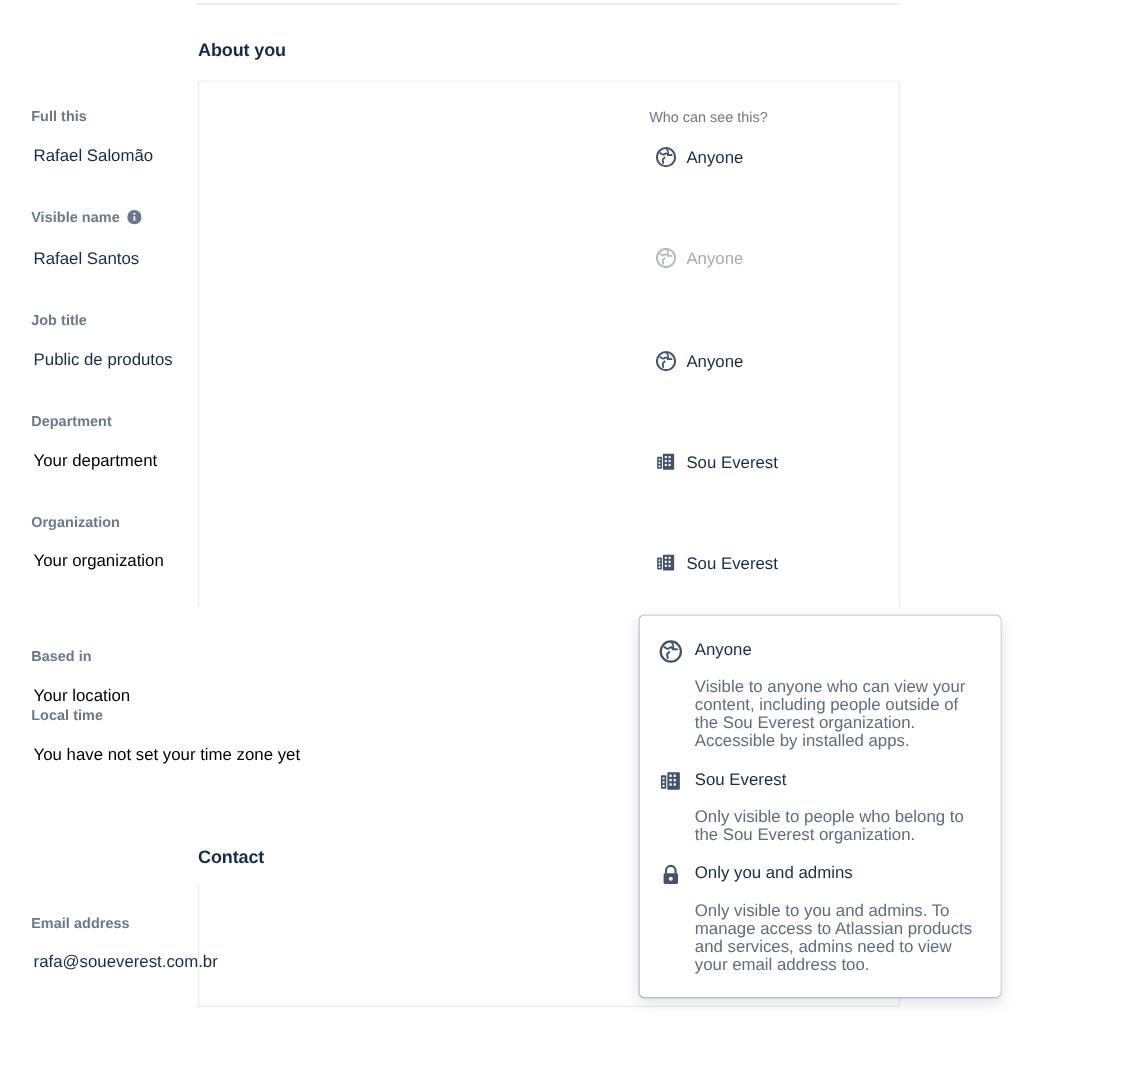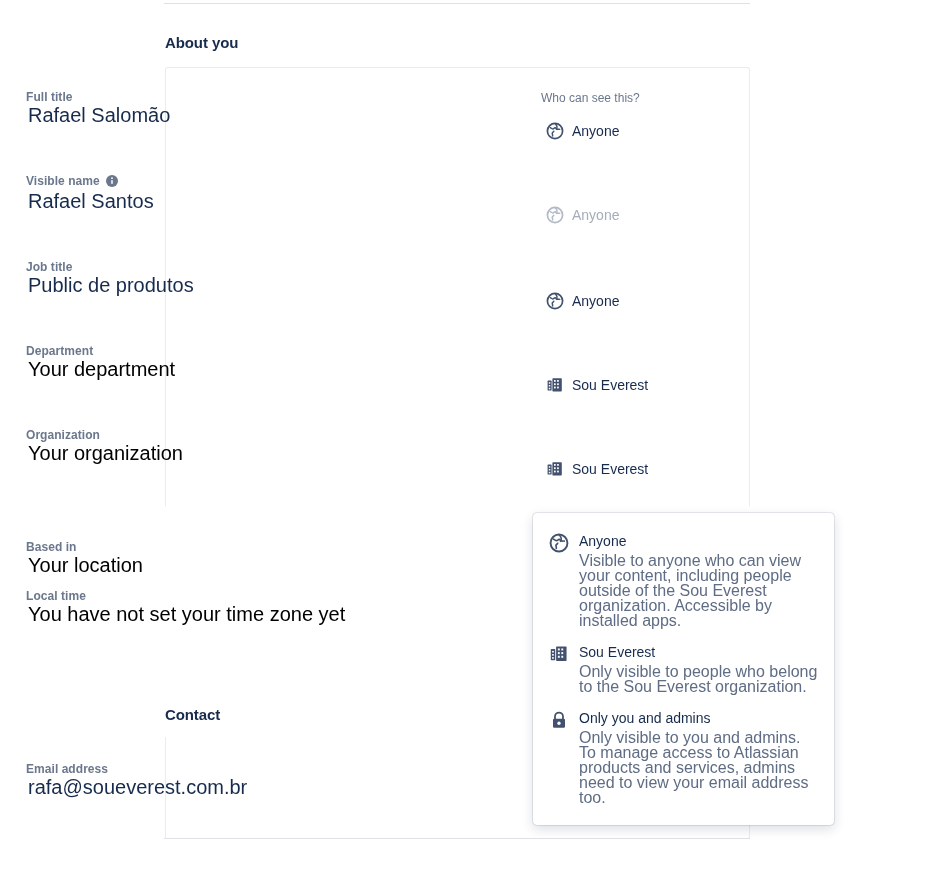--- a/index.html
+++ b/index.html
@@ -61,22 +61,23 @@
     width: 540px;
   }
   .field-label {
     font-size: 12px;
     font-weight: 700;
     color: #6b778c;
     letter-spacing: 0.05px;
     line-height: 16px;
   }
   .field-value {
+    margin-top: 14px;
     padding-left: 2px;
-    font-size: 20px;
+    font-size: 14px;
     line-height: 20px;
     color: #172b4d;
   }
   .field-value.placeholder { color: #000000; }
 
   
   .vis-header {
     position: absolute;
     left: 541px; top: 90px;
     font-size: 12px;
@@ -120,22 +121,22 @@
     padding: 6px 16px 8px 16px;
     cursor: pointer;
   }
   .dd-ic { width: 20px; height: 20px; flex: none; margin-top: 2px; }
   .dd-title {
     font-size: 14px;
     line-height: 20px;
     color: #172b4d;
   }
   .dd-desc {
-    margin-top: 2px;
-    font-size: 16px;
+    margin-top: 14px;
+    font-size: 14px;
     line-height: 15px;
     color: #5e6c84;
   }
 
   
   .vis-button {
     position: absolute;
     left: 534px; top: 783px;
     width: 199px; height: 36px;
     background: #1f2a44;
@@ -169,21 +170,21 @@
   <div class="divider top"></div>
   <div class="divider bottom"></div>
 
   <div class="section-title about">About you</div>
   <div class="section-title contact">Contact</div>
 
   <div class="card"></div>
   <div class="card2"></div>
 
   <div class="field" style="top:89px;">
-    <div class="field-label">Full title</div>
+    <div class="field-label">Full this</div>
     <div class="field-value">Rafael Salomão</div>
   </div>
 
   <div class="field" style="top:173px;">
     <div class="field-label"><span>Visible name</span><span class="info-ic"><svg width="12" height="12" viewBox="0 0 12 12">
             <circle cx="6" cy="6" r="6" fill="#6b778c"></circle>
             <rect x="5.25" y="5" width="1.5" height="4" rx="0.7" fill="#fff"></rect>
             <circle cx="6" cy="3.2" r="0.9" fill="#fff"></circle>
           </svg></span></div>
     <div class="field-value">Rafael Santos</div>

